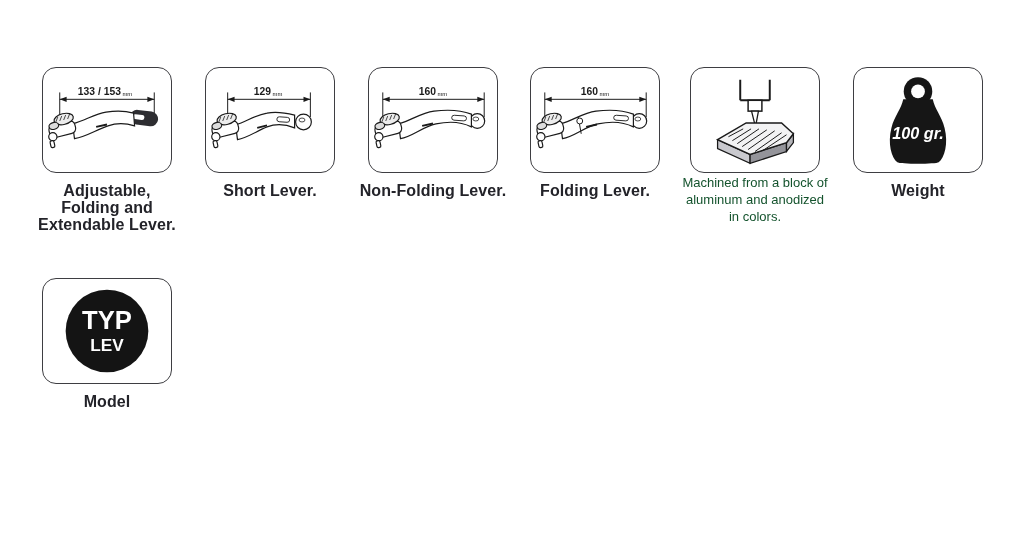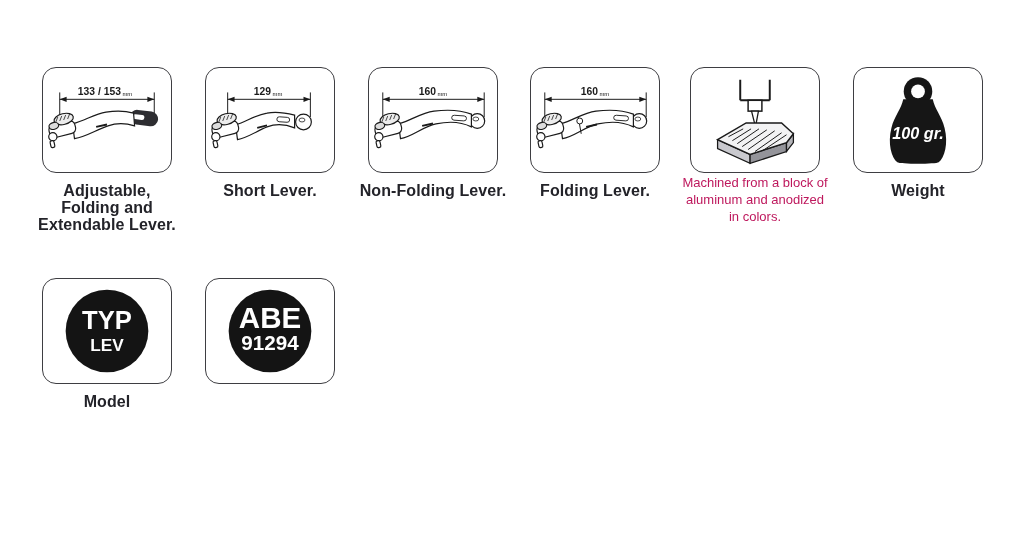--- a/index.html
+++ b/index.html
@@ -12,21 +12,21 @@
     width:130px;height:106px;margin:0 auto;background:#fff;
     border:1.5px solid #3e3e42;border-radius:14px;box-sizing:border-box;
     display:flex;align-items:center;justify-content:center;
   }
   .card svg{display:block;}
   .card-title{
     margin-top:9px;font-size:16px;font-weight:700;line-height:17px;
     color:#232329;letter-spacing:.1px;
   }
   .card-desc{
-    margin-top:1px;font-size:13px;font-weight:400;line-height:17px;color:#be185d;
+    margin-top:1px;font-size:13px;font-weight:400;line-height:17px;color:#14532d;
   }
   svg text{font-family:"Liberation Sans",sans-serif;}
   .dim-num{font-weight:bold;font-size:10.5px;}
   .dim-unit{font-size:6px;}
   .badge-text{fill:#ffffff;font-weight:bold;}
 </style>
 </head>
 <body>
 
 <div class="canvas">
@@ -193,23 +193,16 @@
       <svg width="130" height="106" viewBox="0 0 130 106">
         <circle cx="65" cy="53" r="42" fill="#141414"></circle>
         <text x="65" y="51" text-anchor="middle" font-size="26" class="badge-text">TYP</text>
         <text x="65" y="73" text-anchor="middle" font-size="17.5" class="badge-text">LEV</text>
       </svg>
     </div>
     <div class="card-title">Model</div>
   </div>
 
   <div class="cell" style="left:195px;top:278px;">
-    <div class="card">
-      <svg width="130" height="106" viewBox="0 0 130 106">
-        <circle cx="65" cy="53" r="42" fill="#141414"></circle>
-        <text x="65" y="50" text-anchor="middle" font-size="30" class="badge-text">ABE</text>
-        <text x="65" y="72" text-anchor="middle" font-size="21" class="badge-text">91294</text>
-      </svg>
-    </div>
   </div>
 
 
 </div>
 
 </body></html>

